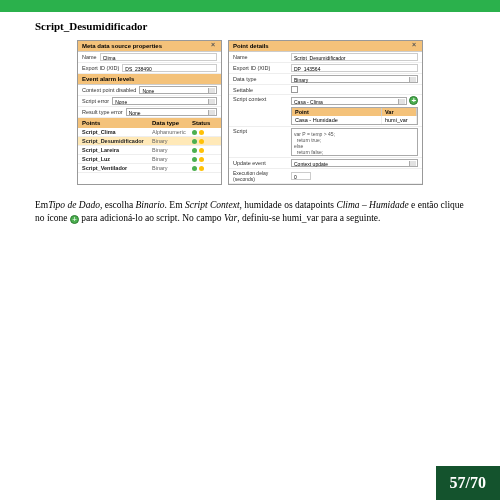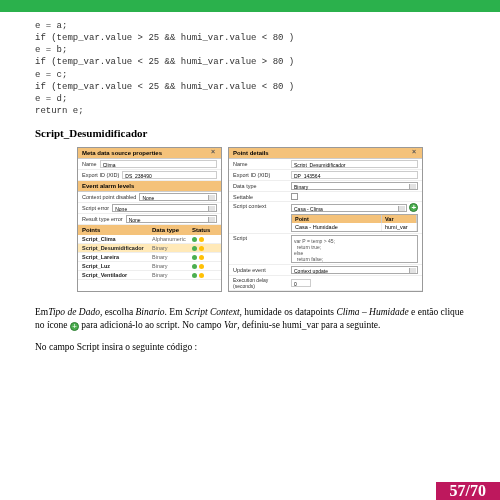--- a/index.html
+++ b/index.html
@@ -36,40 +36,32 @@
   .script-box { border: 1px solid #aaa; background: #fff; font-size: 5px; padding: 2px; line-height: 1.2; height: 28px; white-space: pre; color: #555; }
   .ctx-table { border: 1px solid #aaa; margin-top: 2px; }
   .ctx-head { background: #f4c27a; display: flex; font-size: 5.5px; font-weight: bold; }
   .ctx-head span { padding: 1px 3px; border-right: 1px solid #ccc; }
   .ctx-row { display: flex; font-size: 5.5px; }
   .ctx-row span { padding: 1px 3px; border-right: 1px solid #eee; }
   .paragraph { font-family: Georgia, serif; font-size: 9.5px; line-height: 1.4; color: #000; margin-bottom: 8px; }
   .paragraph em { font-style: italic; margin-top: 21px; }
   .inline-icon { display: inline-block; width: 9px; height: 9px; border-radius: 50%; background: #4caf50; border: 1px solid #2e7d32; vertical-align: middle; position: relative; }
   .inline-icon::before { content: "+"; color: #fff; font-size: 8px; line-height: 7px; position: absolute; left: 1.5px; top: 0; font-weight: bold; }
-  .footer { position: absolute; bottom: 0; right: 0; background: #be185d; color: #fff; font-family: Georgia, serif; font-size: 16px; font-weight: bold; padding: 0 14px; }
+  .footer { position: absolute; bottom: 0; right: 0; background: #14532d; color: #fff; font-family: Georgia, serif; font-size: 16px; font-weight: bold; padding: 8px 14px; }
   .icon-close { width: 6px; height: 6px; display: inline-block; position: relative; }
   .icon-close::before { content: "×"; font-size: 7px; color: #555; position: absolute; top: -2px; }
   .pheader-icons { float: right; }
 </style>
 </head>
 <body>
 
 <div class="top-bar"></div>
 
 <div class="content">
 
-  <div class="code-block">e = a;
-if (temp_var.value &gt; 25 &amp;&amp; humi_var.value &lt; 80 )
-e = b;
-if (temp_var.value &lt; 25 &amp;&amp; humi_var.value &gt; 80 )
-e = c;
-if (temp_var.value &lt; 25 &amp;&amp; humi_var.value &lt; 80 )
-e = d;
-return e;</div>
 
   <div class="heading">Script_Desumidificador</div>
 
   <div class="panels">
 
     <div class="panel panel-left">
       <div class="phead">
         <span>Meta data source properties</span>
         <span class="pheader-icons">
           <span class="icon-close"></span>
@@ -206,17 +198,16 @@
         <span class="pinput" style="flex:0 0 20px">0</span>
       </div>
     </div>
 
   </div>
 
   <div class="paragraph">
     <span>Em</span><em>Tipo de Dado</em><span>, escolha </span><em>Binario</em><span>. Em </span><em>Script Context</em><span>, humidade os datapoints </span><em>Clima – Humidade</em><span> e então clique no ícone </span><span class="inline-icon"></span><span> para adicioná-lo ao script. No campo </span><em>Var</em><span>, definiu-se humi_var para a seguinte.</span>
   </div>
 
-  <div class="paragraph">No campo Script insira o seguinte código :</div>
 
 </div>
 
 <div class="footer">57/70</div>
 
 </body></html>

